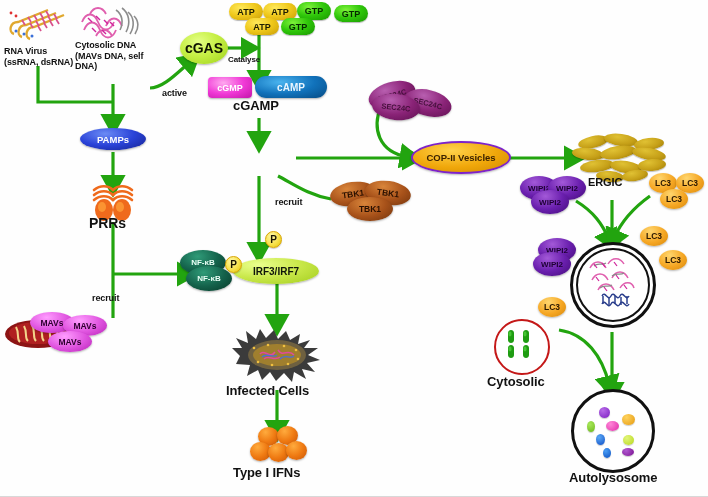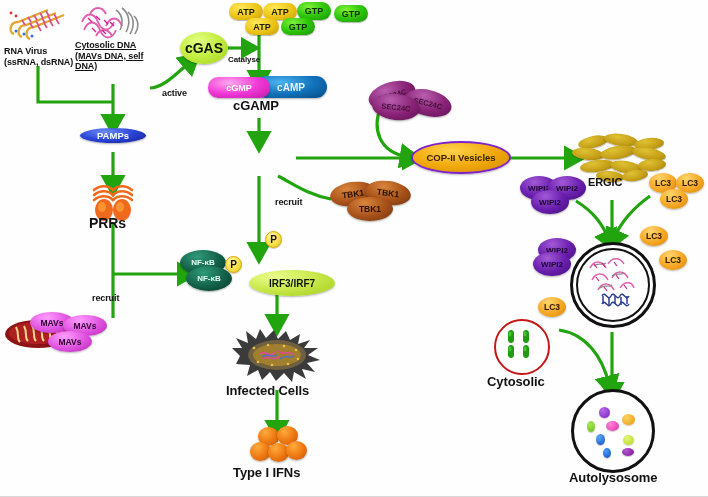--- a/index.html
+++ b/index.html
@@ -275,43 +275,43 @@
         <path d="M26,28 L30,32"></path>
         <path d="M34,20 L38,24"></path>
     </g>
   </svg>
 
   <div class="lbl small wrap" style="left:4px;top:46px;width:76px;">
     <span>RNA Virus</span><br>
     <span>(ssRNA, dsRNA)</span>
   </div>
 
-  <div class="lbl small wrap" style="left:75px;top:40px;width:80px;text-decoration:underline;">
+  <div class="lbl small wrap" style="left:75px;top:40px;width:80px;">
     <span>Cytosolic DNA</span><br>
     <span>(MAVs DNA, self</span><br>
     <span>DNA)</span>
   </div>
 
   <div class="lbl small" style="left:162px;top:88px;">active</div>
 
   <div class="blob cap atp" style="left:200px;top:3px;width:34px;height:17px;">ATP</div>
   <div class="blob cap atp" style="left:234px;top:3px;width:34px;height:17px;">ATP</div>
   <div class="blob cap atp" style="left:216px;top:18px;width:34px;height:17px;">ATP</div>
   <div class="blob cap gtp" style="left:268px;top:2px;width:34px;height:18px;">GTP</div>
   <div class="blob cap gtp" style="left:305px;top:5px;width:34px;height:17px;">GTP</div>
   <div class="blob cap gtp" style="left:252px;top:18px;width:34px;height:17px;">GTP</div>
 
   <div class="blob cgas" style="left:180px;top:32px;width:48px;height:32px;text-align:center;">cGAS</div>
   <div class="lbl tiny" style="left:228px;top:55px;">Catalyse</div>
 
   <div class="blob camp" style="left:255px;top:76px;width:72px;height:22px;border-radius:11px;">cAMP</div>
-  <div class="blob cgmp" style="left:208px;top:77px;width:62px;height:21px;border-radius:10px;text-align:center;">cGMP</div>
+  <div class="blob cgmp" style="left:208px;top:77px;width:44px;height:21px;border-radius:4px;text-align:center;">cGMP</div>
   <div class="lbl big" style="left:233px;top:98px;">cGAMP</div>
 
-  <div class="blob pamps" style="left:80px;top:128px;width:66px;height:15px;">PAMPs</div>
+  <div class="blob pamps" style="left:80px;top:128px;width:66px;height:22px;">PAMPs</div>
 
   <svg style="position:absolute;left:86px;top:183px;" width="54" height="38" viewBox="0 0 54 38">
     <g fill="none" stroke="#ef6a1c" stroke-width="2.6" stroke-linecap="round">
       <path d="M8,7 C14,2 22,2 27,7"></path>
         <path d="M8,12 C14,7 22,7 27,12"></path>
       <path d="M8,17 C14,12 22,12 27,17"></path>
       <path d="M27,7 C32,2 40,2 46,7"></path>
         <path d="M27,12 C32,7 40,7 46,12"></path>
       <path d="M27,17 C32,12 40,12 46,17"></path>
     </g>
@@ -348,21 +348,21 @@
   <div class="blob copii" style="left:411px;top:141px;width:100px;height:33px;">COP-II Vesicles</div>
 
   <div class="lbl small" style="left:275px;top:197px;">recruit</div>
   <div class="blob tbk1" style="left:330px;top:182px;width:46px;height:24px;transform:rotate(-8deg);">TBK1</div>
   <div class="blob tbk1" style="left:365px;top:181px;width:46px;height:24px;transform:rotate(8deg);">TBK1</div>
   <div class="blob tbk1" style="left:347px;top:197px;width:46px;height:24px;">TBK1</div>
 
   <div class="blob nfkb" style="left:180px;top:250px;width:46px;height:25px;">NF-κB</div>
   <div class="blob nfkb" style="left:186px;top:266px;width:46px;height:25px;">NF-κB</div>
 
-  <div class="blob irf" style="left:249px;top:258px;width:86px;height:26px;margin-top:12px;">IRF3/IRF7</div>
+  <div class="blob irf" style="left:233px;top:258px;width:86px;height:26px;">IRF3/IRF7</div>
 
   <div class="blob phos" style="left:265px;top:231px;width:17px;height:17px;">P</div>
   <div class="blob phos" style="left:225px;top:256px;width:17px;height:17px;">P</div>
 
   <svg style="position:absolute;left:228px;top:326px;" width="100" height="58" viewBox="0 0 100 58">
     <path d="M12,30 L4,22 L14,22 L8,12 L20,17 L18,5 L28,13 L32,3 L38,12 L46,4 L50,13 L58,5
              L62,14 L72,8 L70,18 L82,14 L76,22 L90,22 L80,29 L92,34 L79,37 L87,46 L74,43
              L78,53 L66,46 L64,56 L56,47 L48,55 L42,46 L34,54 L30,44 L19,50 L22,39 L8,38 Z" fill="#3b3b3b"></path>
     <ellipse cx="49" cy="29" rx="29" ry="15" fill="#6e6040"></ellipse>
     <ellipse cx="49" cy="29" rx="24" ry="11" fill="#a07f2e"></ellipse>

